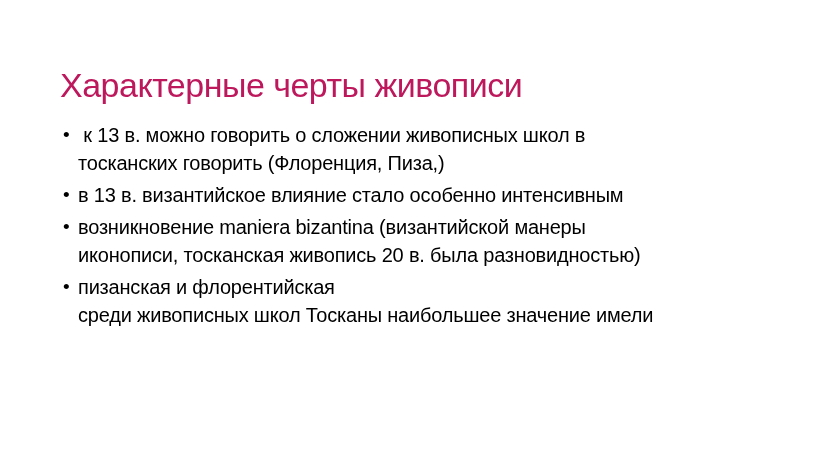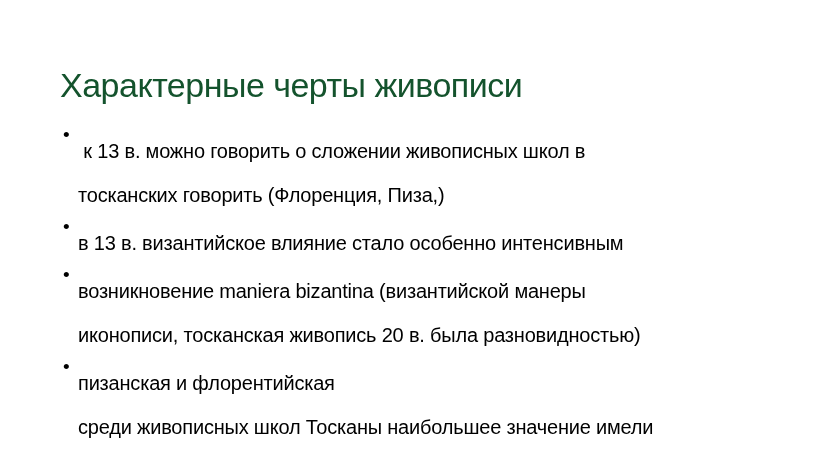--- a/index.html
+++ b/index.html
@@ -18,21 +18,21 @@
   }
   .slide-title {
     position: absolute;
     left: 60px;
     top: 42px;
     font-size: 34px;
     line-height: 1.2;
     font-weight: 400;
     letter-spacing: -0.5px;
     white-space: pre;
-    color: #14532d;
+    color: #be185d;
   }
   .bullet-list {
     position: absolute;
     left: 60px;
     top: 121px;
     width: 720px;
     list-style: none;
     margin: 0;
     padding: 0;
   }
@@ -51,21 +51,20 @@
     box-sizing: border-box;
   }
   .bullet-text {
     flex: 1 1 auto;
     font-size: 20px;
     line-height: 28px;
     letter-spacing: -0.2px;
   }
   .bullet-line {
     white-space: pre;
-    margin-top: 16px;
   }
 </style>
 </head>
 <body>
 
 <div class="slide">
 
   <h1 class="slide-title">Характерные черты живописи</h1>
 
   <ul class="bullet-list">

